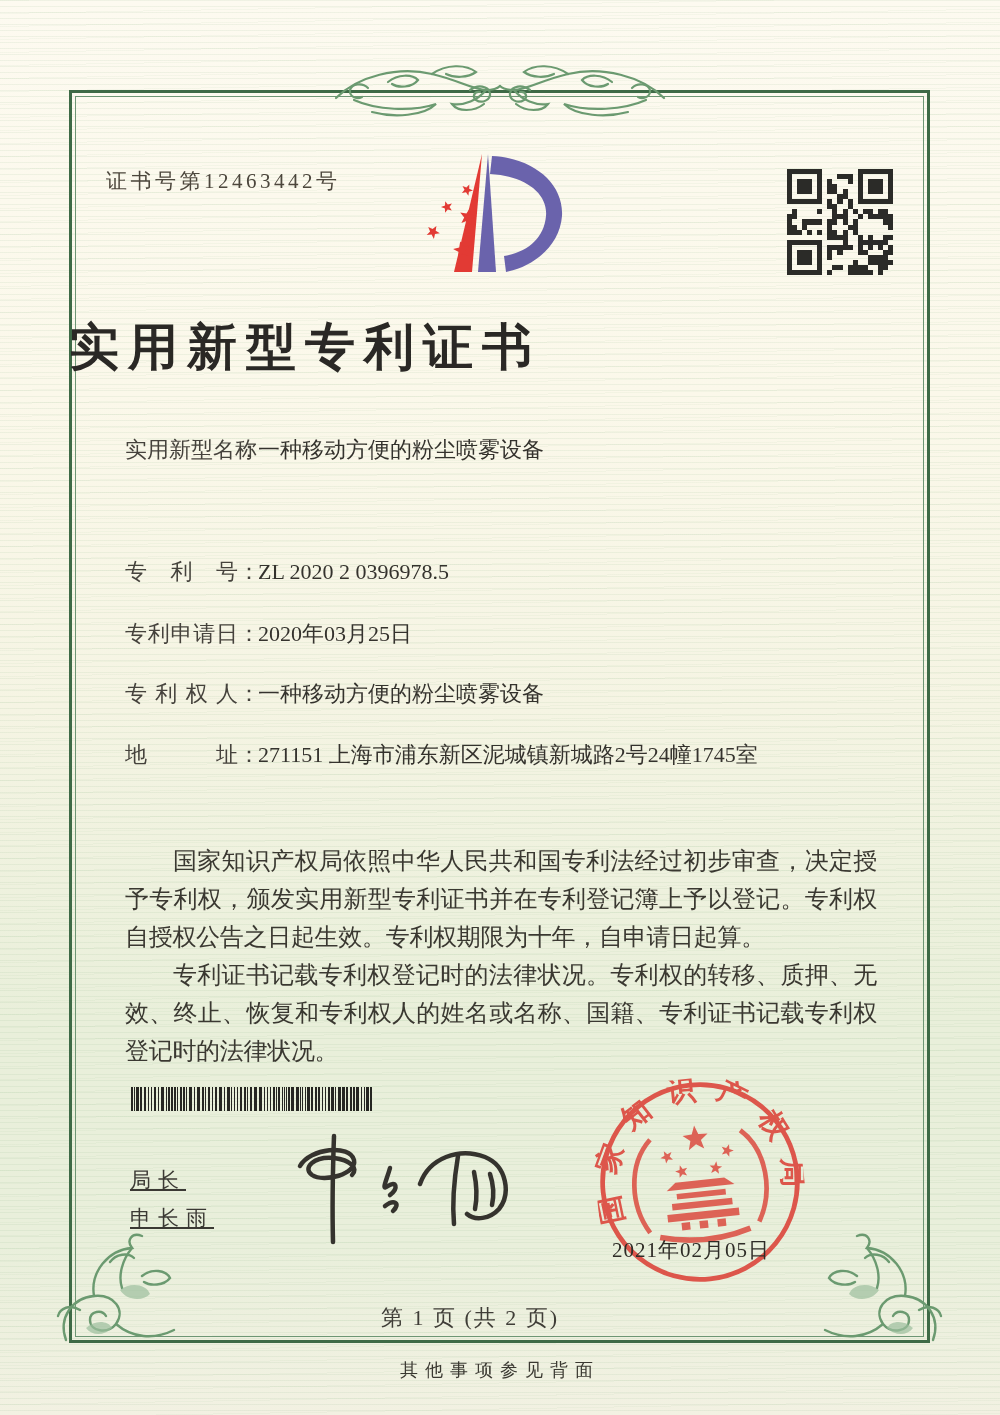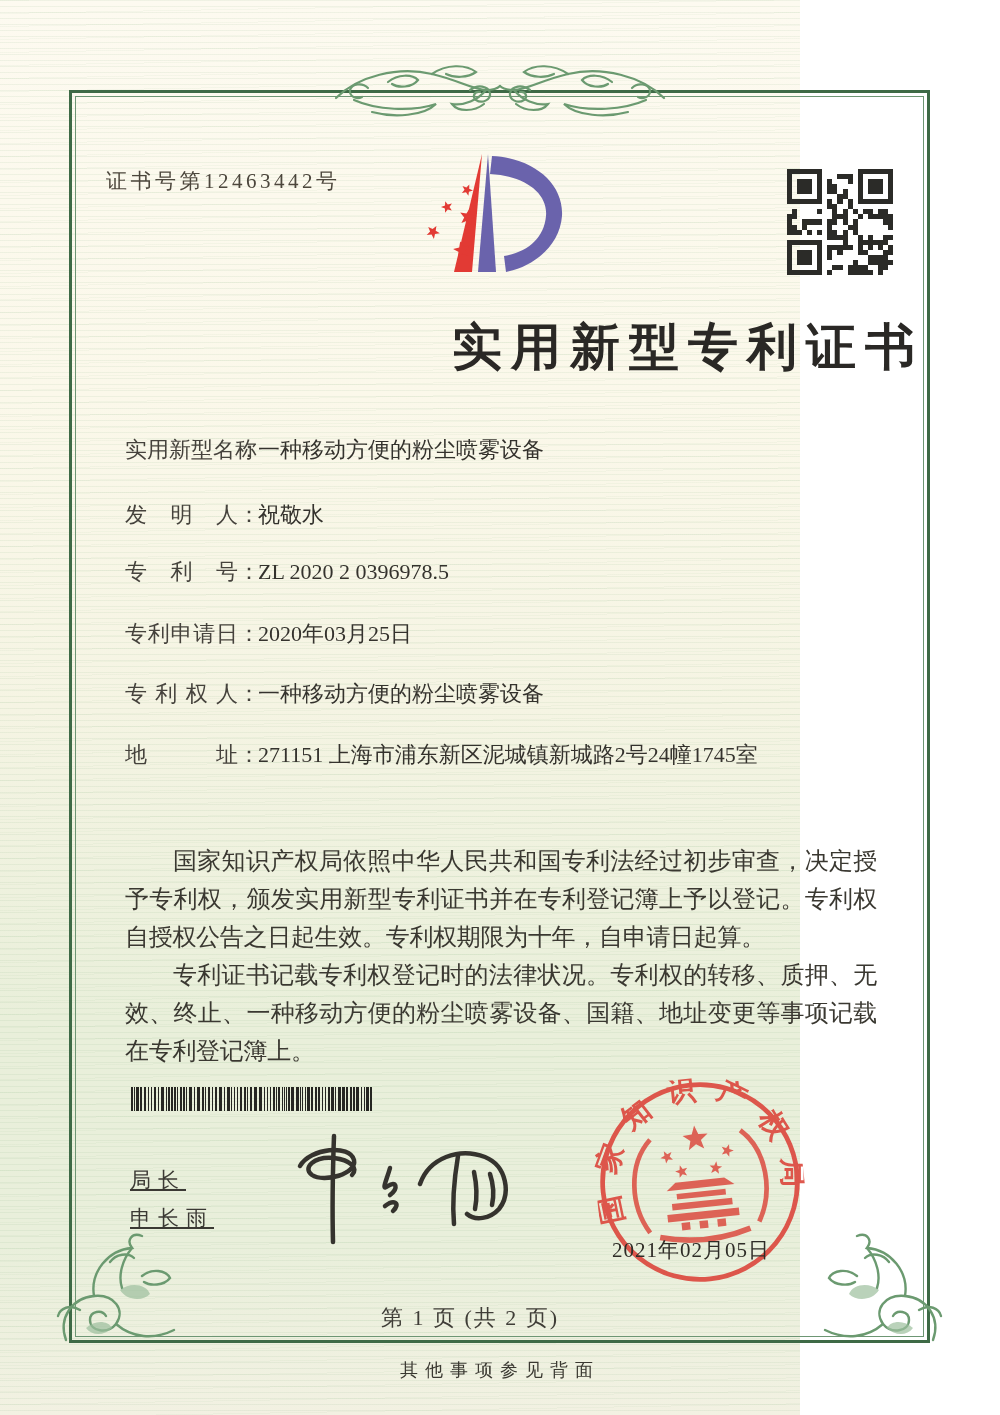--- a/index.html
+++ b/index.html
@@ -1,36 +1,36 @@
 <!DOCTYPE html>
 <html style="--border-green: #3e6a46; --orn-green: #6b9a70; --seal-red: #dc4a3f; --logo-red: #e23a34; --logo-purple: #6a63ac; --ink: #35332e;"><head>
 <meta charset="utf-8">
 <style>
   html,body{margin:0;padding:0;}
   body{width:1000px;height:1415px;overflow:hidden;}
   .page{
-    position:relative;width:800px;height:1415px;
+    position:relative;width:1000px;height:1415px;
     font-family:"Liberation Serif","DejaVu Serif",serif;
     background:linear-gradient(180deg,#fdfaf0 0%,#fbf8ea 28%,#f5f4e3 50%,#e9efda 72%,#e9efdb 88%,#f2f1e2 100%);
   }
   .page::before{
     content:"";position:absolute;inset:0;z-index:0;pointer-events:none;
     background:
       repeating-linear-gradient(180deg, rgba(120,170,120,0.10) 0 1px, transparent 1px 6px),
       repeating-linear-gradient(179deg, rgba(140,185,135,0.07) 0 1px, transparent 1px 13px);
   }
   .abs{position:absolute;}
   .z{z-index:2;}
   
   .frame{position:absolute;left:69px;top:90px;width:855px;height:1247px;
     border:3px solid var(--border-green,#3e6a46);z-index:1;}
   .frame-inner{position:absolute;inset:3px;border:1px solid #6d9674;}
   
   .cert-no{left:106px;top:167px;font-size:21px;letter-spacing:3.5px;color:#4c463c;}
-  .title{left:69px;top:314px;width:855px;text-align:right;font-size:50px;font-weight:bold;
+  .title{left:69px;top:314px;width:855px;text-align:left;font-size:50px;font-weight:bold;
     letter-spacing:9px;color:#2a2825;}
   
   .row{left:125px;font-size:22px;color:#3b3934;white-space:nowrap;}
   .f-label{display:inline-block;width:113px;text-align:justify;text-align-last:justify;color:#45423c;vertical-align:top;}
   .f-colon{display:inline-block;width:20px;color:#45423c;}
   .f-value{color:#34322d;}
   .grant2{position:absolute;left:380px;top:0;}
   .grant2 .f-label2{color:#45423c;letter-spacing:2px;}
   
   .paras{left:125px;top:842px;width:752px;font-size:24px;line-height:38px;
@@ -341,39 +341,36 @@
       <rect x="15" y="20" width="1" height="1" fill="#2b2b28"></rect>
       <rect x="16" y="20" width="1" height="1" fill="#2b2b28"></rect>
       <rect x="18" y="20" width="1" height="1" fill="#2b2b28"></rect>
     </svg>
 
   <div class="abs z title">实用新型专利证书</div>
 
   <div class="abs z row" style="top:435px">
     <span class="f-label">实用新型名称</span><span class="f-colon">：</span><span class="f-value">一种移动方便的粉尘喷雾设备</span>
   </div>
-  <div class="abs z row" style="top:500px">
-    <span class="f-label">发明人</span><span class="f-colon">：</span><span class="f-value">祝敬水</span>
-  </div>
   <div class="abs z row" style="top:557px">
     <span class="f-label">专利号</span><span class="f-colon">：</span><span class="f-value">ZL 2020 2 0396978.5</span>
   </div>
   <div class="abs z row" style="top:619px">
     <span class="f-label">专利申请日</span><span class="f-colon">：</span><span class="f-value">2020年03月25日</span>
   </div>
   <div class="abs z row" style="top:679px">
     <span class="f-label">专利权人</span><span class="f-colon">：</span><span class="f-value">一种移动方便的粉尘喷雾设备</span>
   </div>
   <div class="abs z row" style="top:740px">
     <span class="f-label">地址</span><span class="f-colon">：</span><span class="f-value">271151 上海市浦东新区泥城镇新城路2号24幢1745室</span>
   </div>
 
   <div class="abs z paras">
     <p>国家知识产权局依照中华人民共和国专利法经过初步审查，决定授予专利权，颁发实用新型专利证书并在专利登记簿上予以登记。专利权自授权公告之日起生效。专利权期限为十年，自申请日起算。</p>
-    <p>专利证书记载专利权登记时的法律状况。专利权的转移、质押、无效、终止、一种移动方便的粉尘喷雾设备、国籍、地址变更等事项记载在专利登记簿上。</p>
+    <p>专利证书记载专利权登记时的法律状况。专利权的转移、质押、无效、终止、恢复和专利权人的姓名或名称、国籍、专利证书记载专利权登记时的法律状况。</p>
   </div>
 
   <svg class="abs z" style="left:131px;top:1087px;" width="247" height="24" viewBox="0 0 247 24">
       <rect x="0" y="0" width="2" height="24" fill="#262622"></rect>
       <rect x="3" y="0" width="1" height="24" fill="#262622"></rect>
       <rect x="5" y="0" width="3" height="24" fill="#262622"></rect>
       <rect x="9" y="0" width="2" height="24" fill="#262622"></rect>
       <rect x="13" y="0" width="2" height="24" fill="#262622"></rect>
       <rect x="17" y="0" width="1" height="24" fill="#262622"></rect>
       <rect x="20" y="0" width="1" height="24" fill="#262622"></rect>

